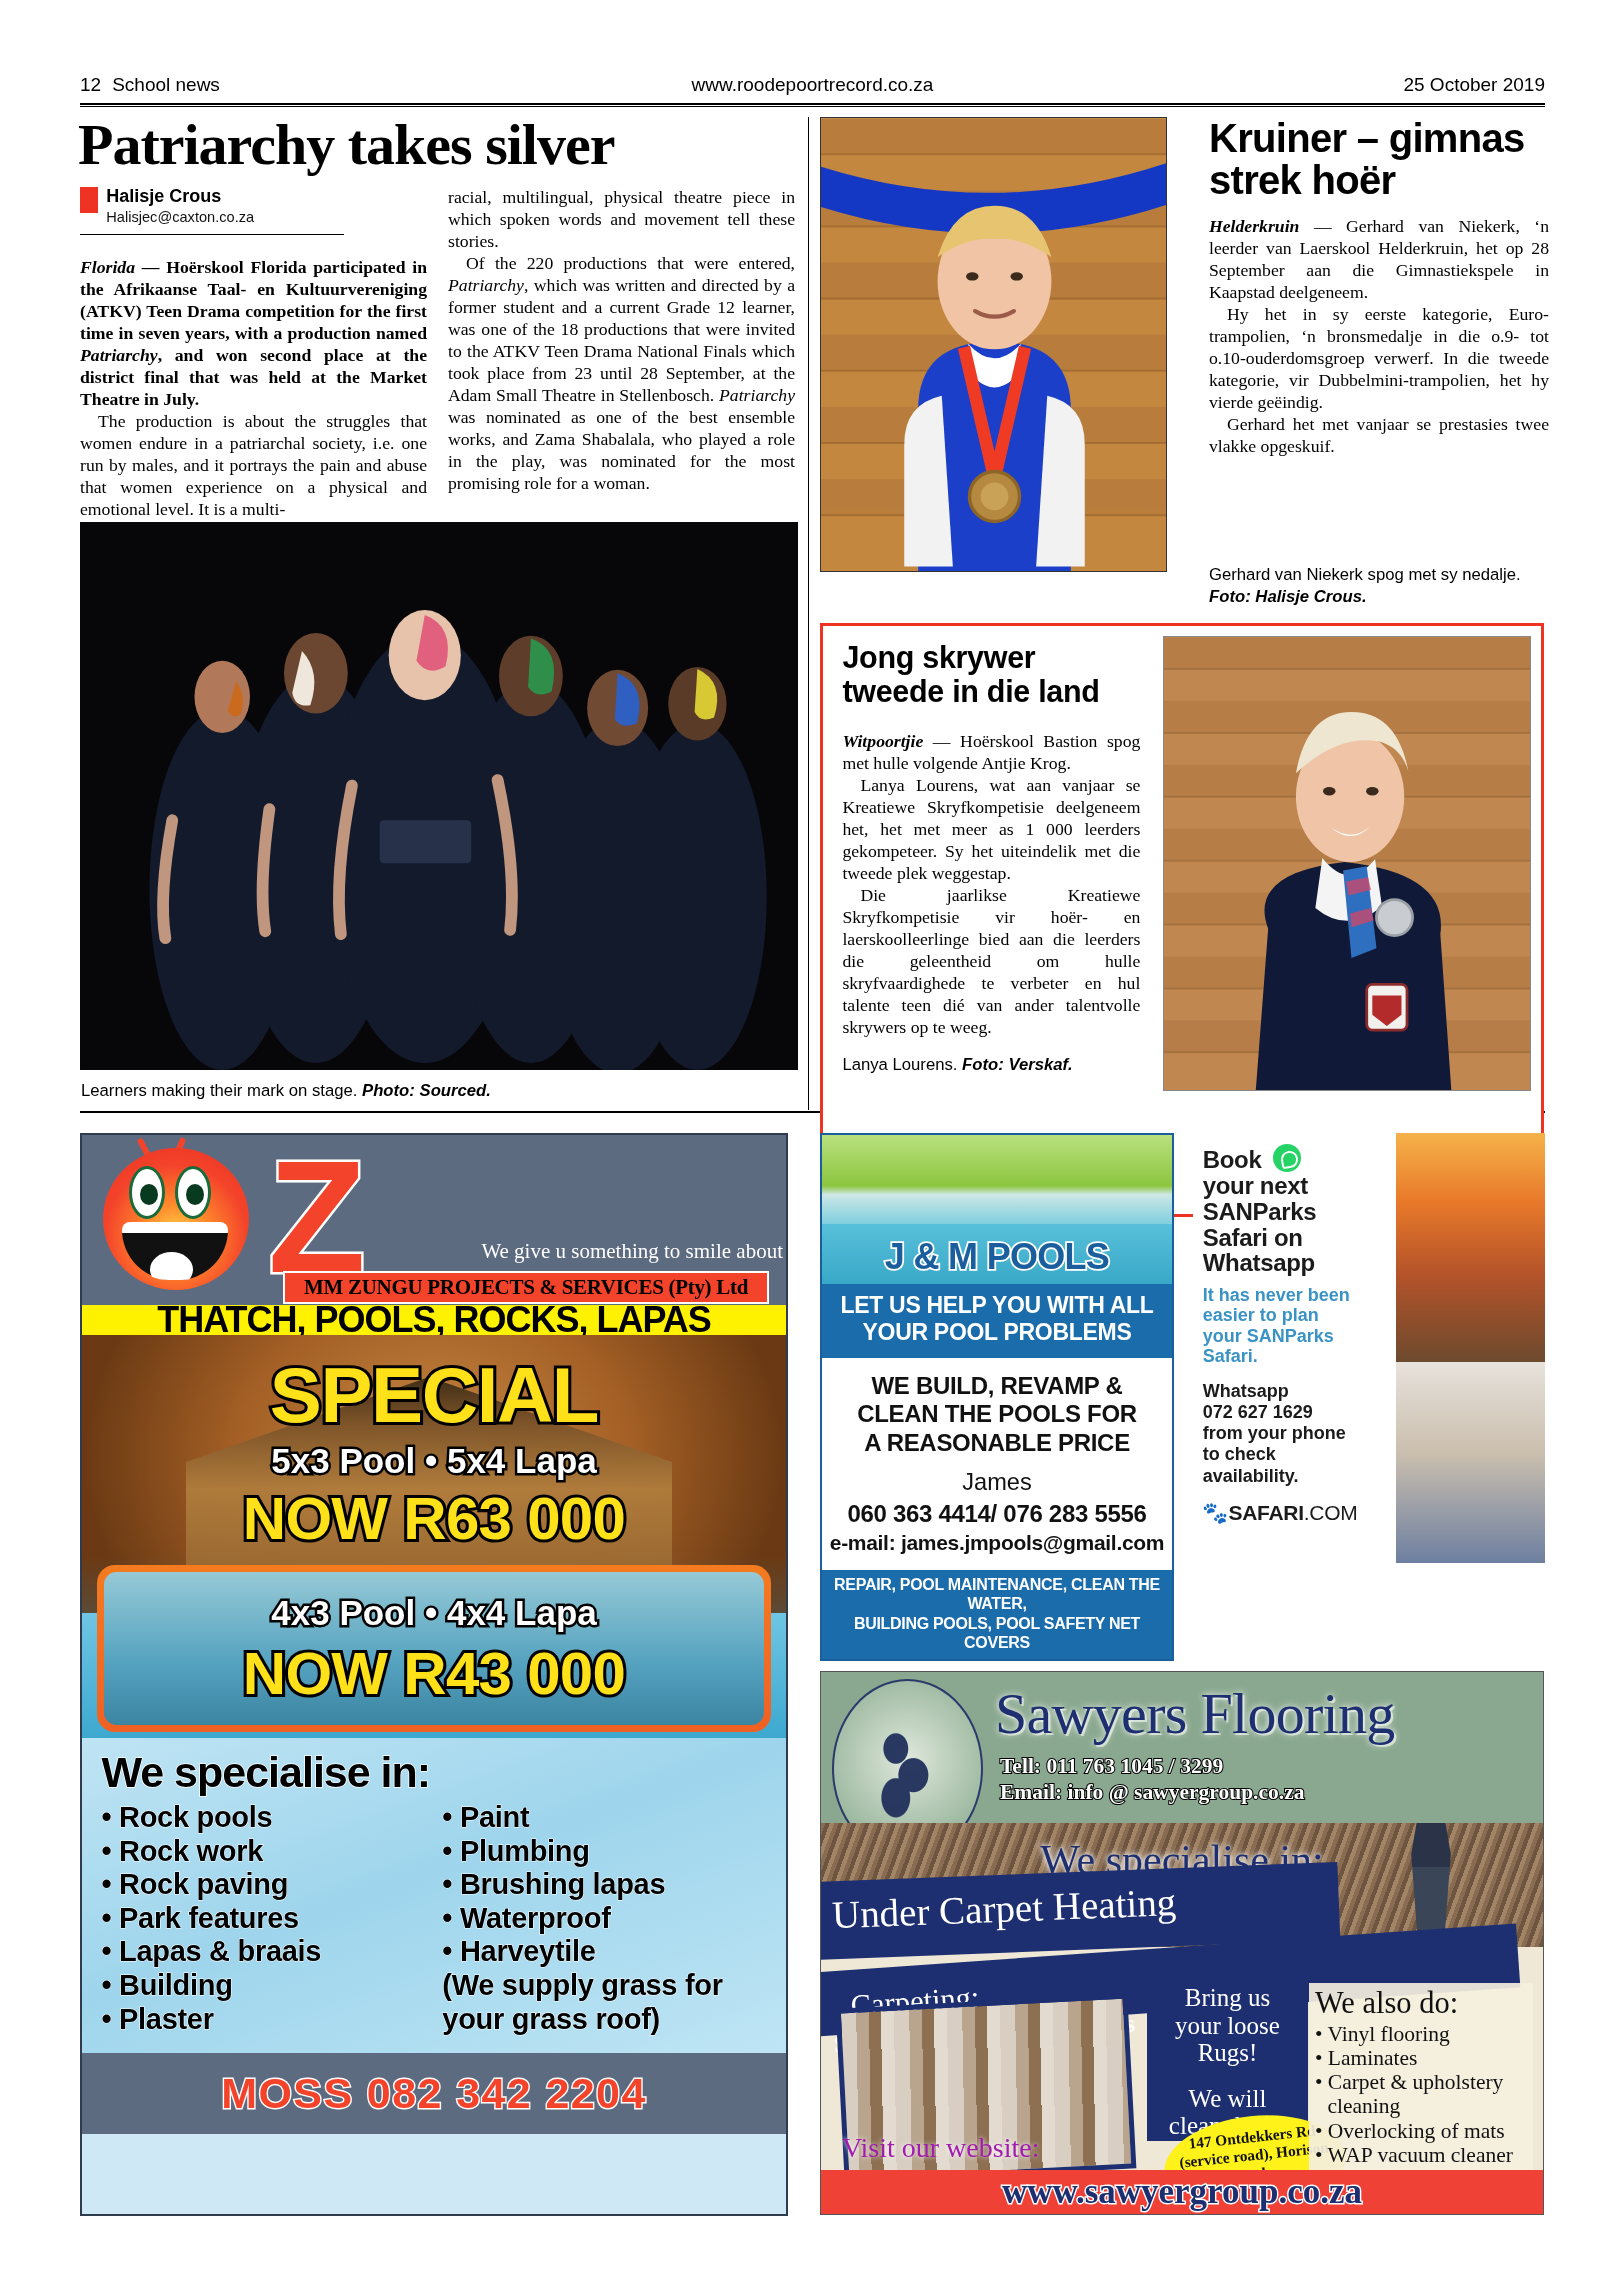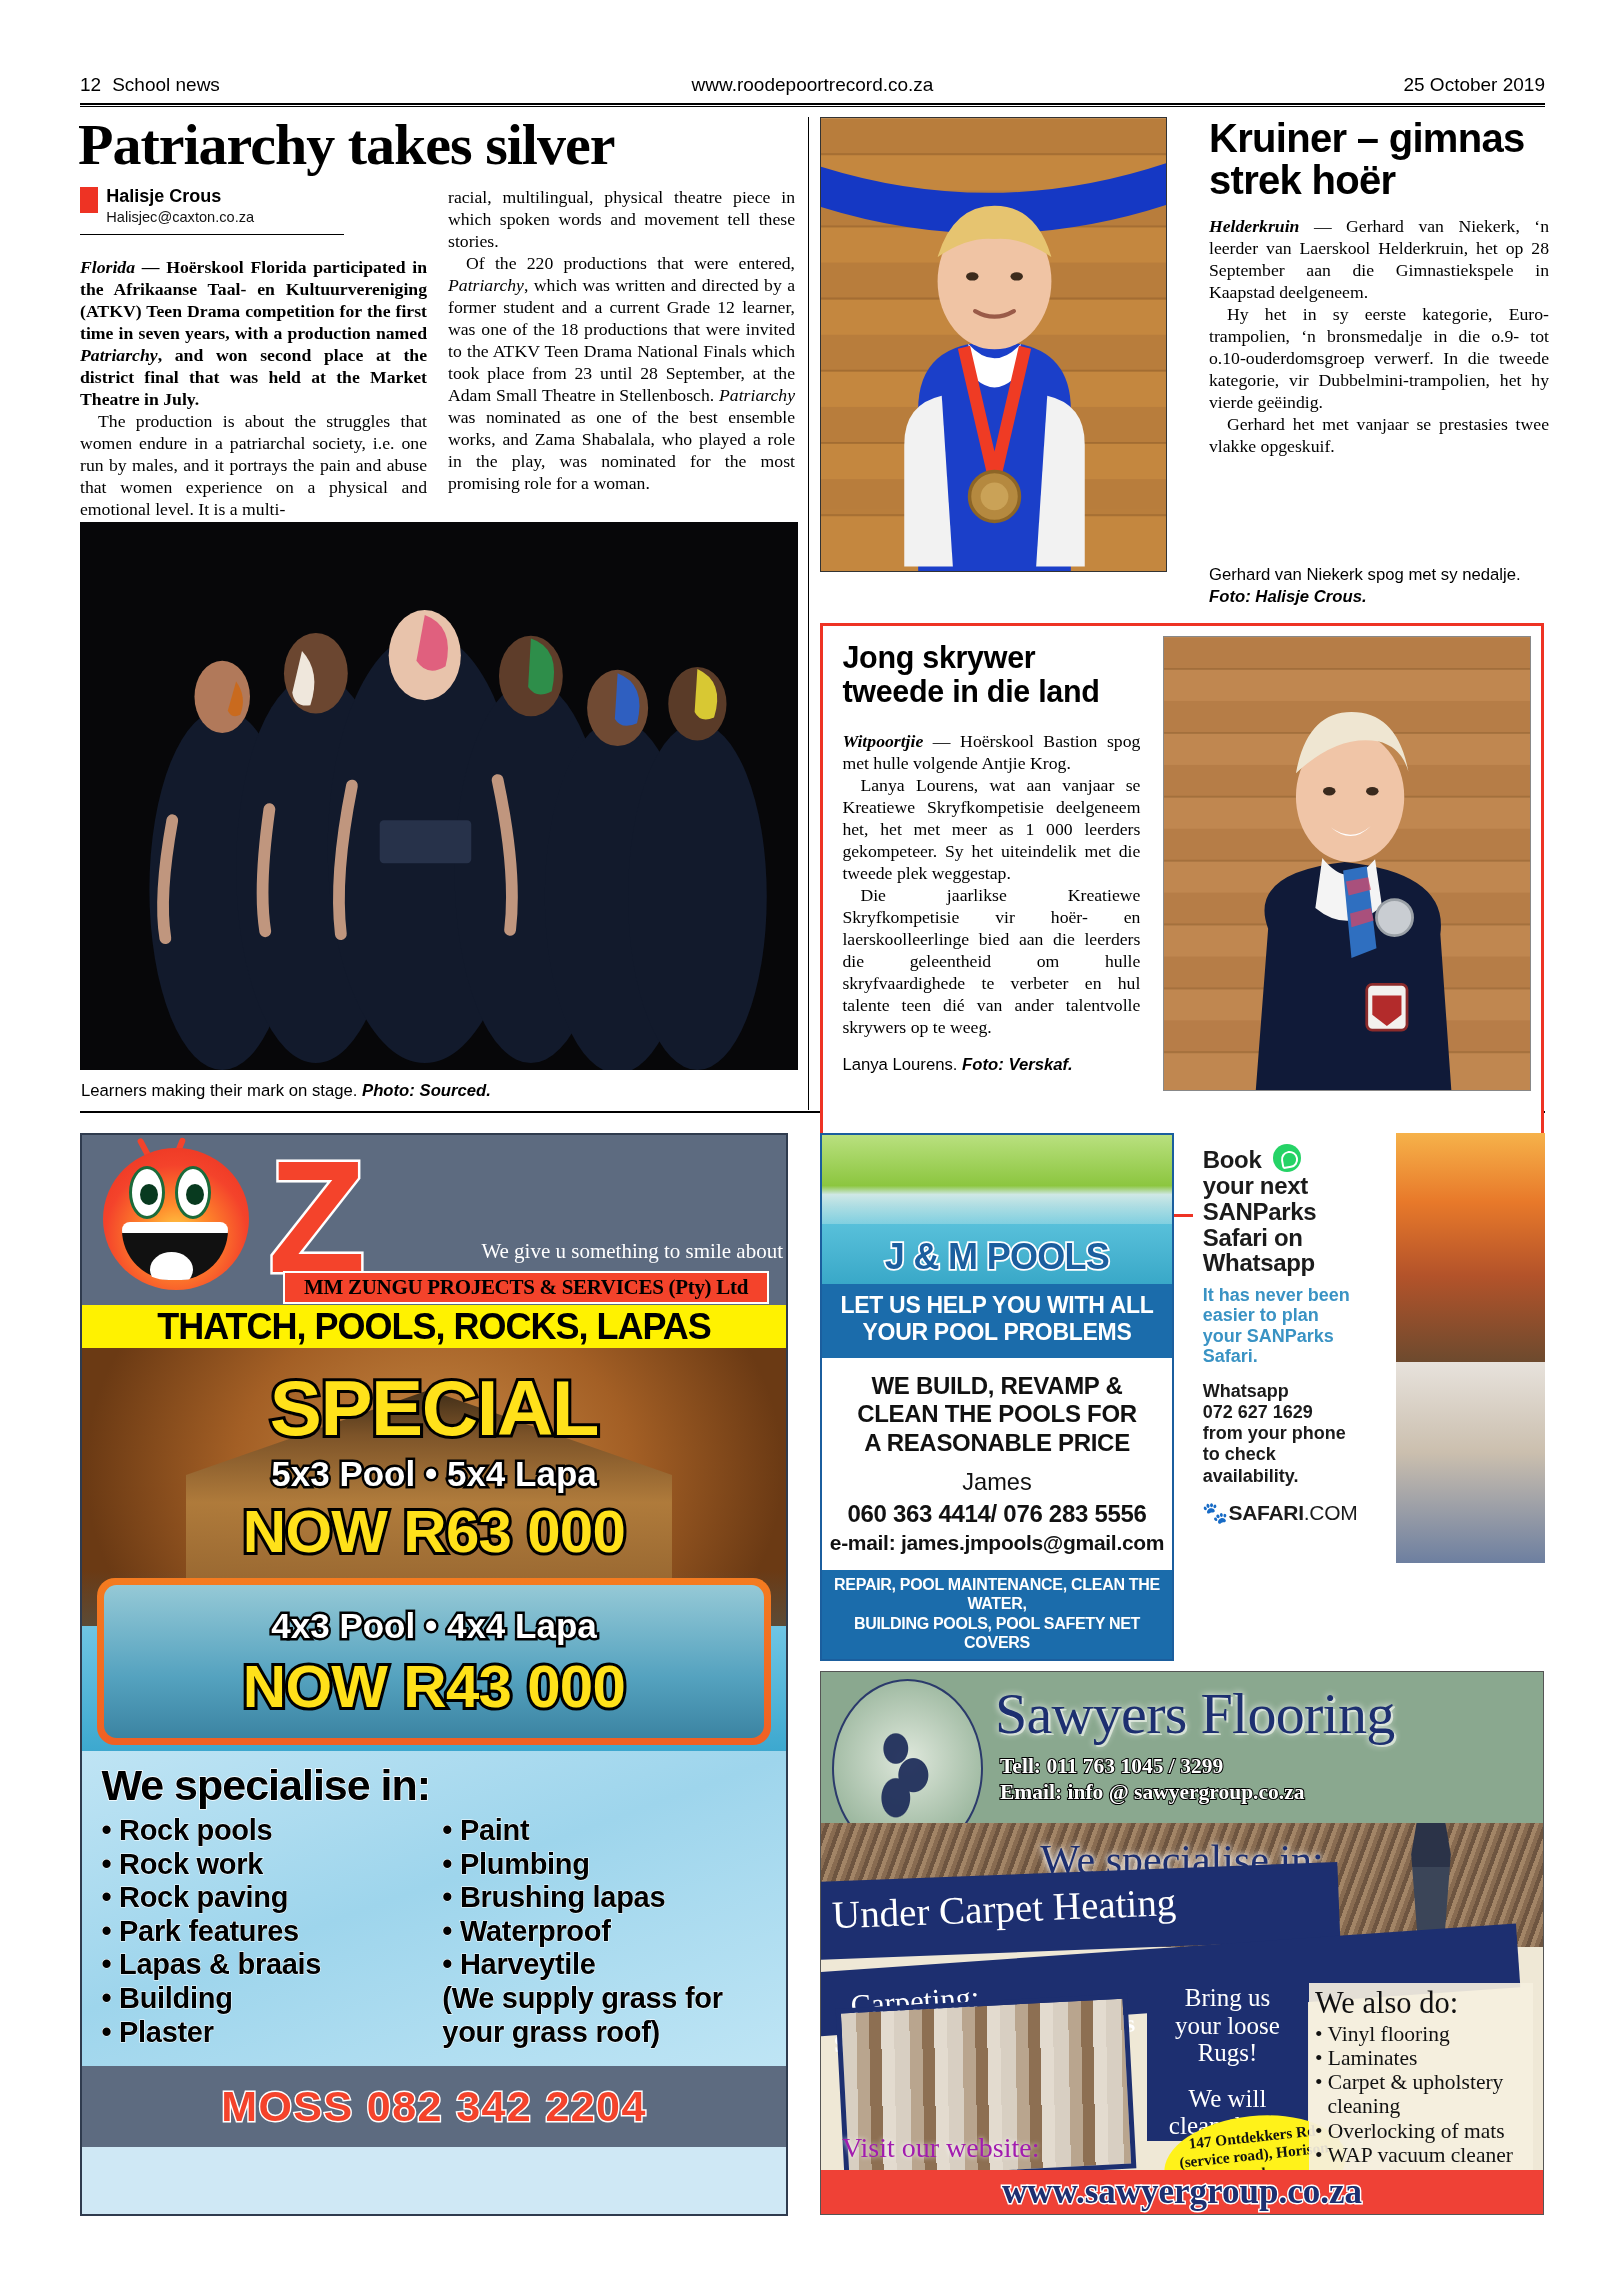--- a/index.html
+++ b/index.html
@@ -176,21 +176,21 @@
     text-align: right;
   }
   .zungu-name {
     position: absolute; left: 201px; top: 136px; width: 486px; height: 33px;
     background: #f4432b; border: 2.8px solid #fff;
     display:flex; align-items:center; justify-content:center;
     font-family: Liberation Serif, serif; font-weight: bold; font-size: 21px;
     letter-spacing: -0.3px; color:#000;
   }
   .zungu-band {
-    height: 43px; background: #fff200;
+    height: 30px; background: #fff200;
     display: flex; align-items: center; justify-content: center;
     font-family: "Liberation Sans", sans-serif; font-weight: bold;
     font-size: 36px; letter-spacing: -1px; color: #000;
   }
   .zungu-pool {
     position: relative; height: 403px;
     background: linear-gradient(170deg,#8fd0ea 0%, #5fb5d8 35%, #a8dcef 70%, #7fc8e4 100%);
     overflow: hidden;
   }
   .pool-img {

